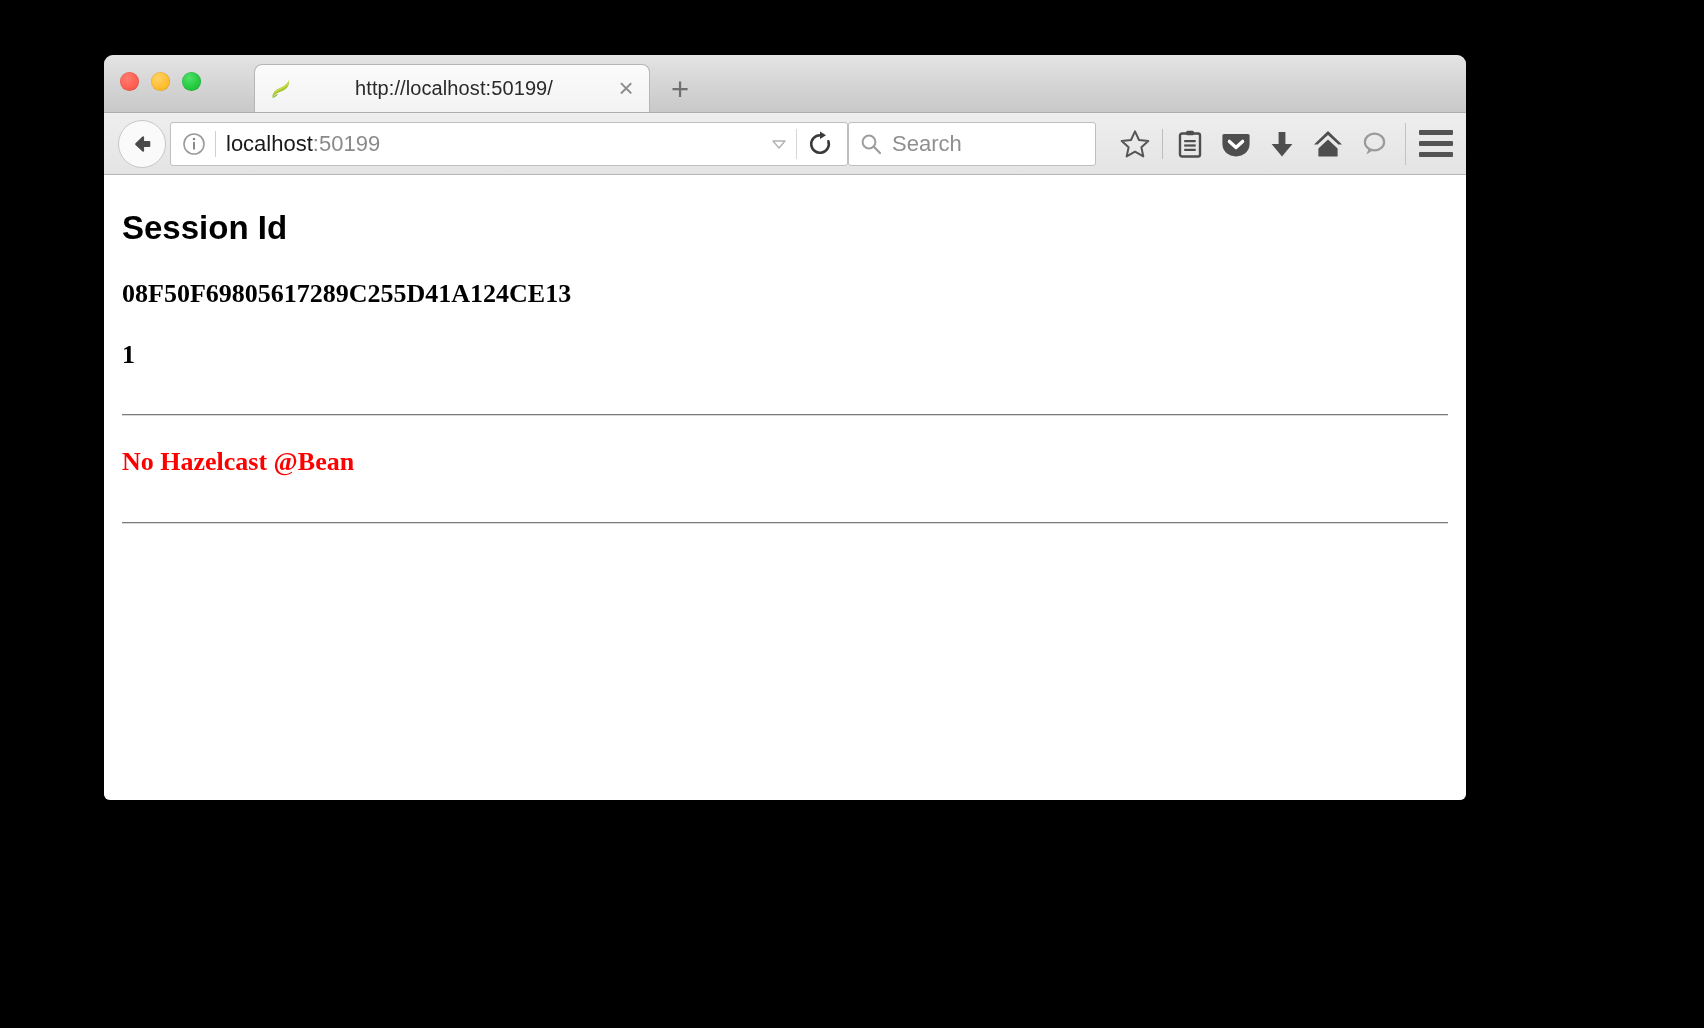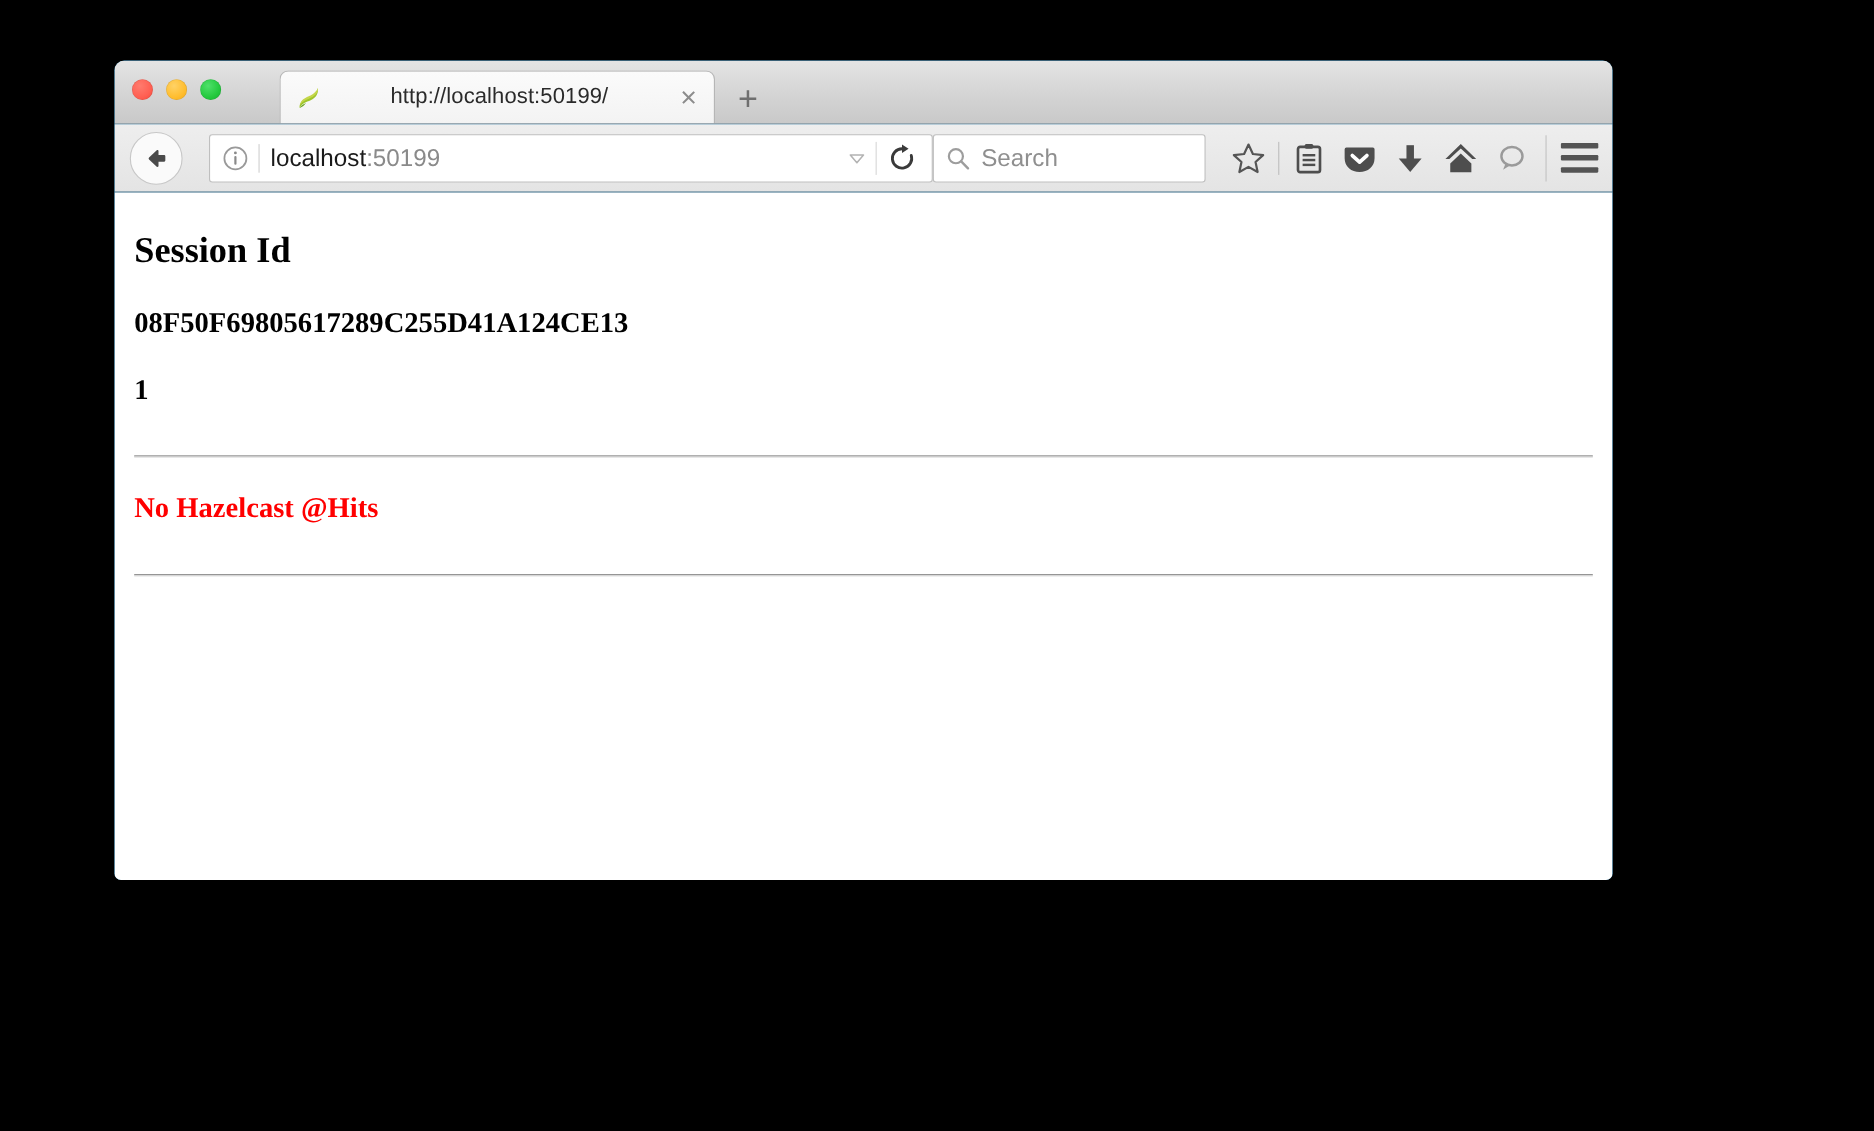--- a/index.html
+++ b/index.html
@@ -17,21 +17,21 @@
   }
 
   
   .browser-window {
     position: absolute;
     left: 104px;
     top: 55px;
     width: 1362px;
     height: 745px;
     border-radius: 9px 9px 6px 6px;
-    background: #0369a1;
+    background: #737373;
     box-shadow: 0 10px 40px rgba(0,0,0,0.55);
     overflow: hidden;
     display: flex;
     flex-direction: column;
   }
 
   
   .tabstrip {
     position: relative;
     height: 57px;
@@ -133,21 +133,21 @@
     border-radius: 50%;
     border: 1px solid #c7c7c7;
     background: #fafafa;
     display: flex;
     align-items: center;
     justify-content: center;
     flex: 0 0 auto;
   }
   .urlbar {
     flex: 1 1 auto;
-    margin-left: 24px;
+    margin-left: 4px;
     height: 44px;
     background: #ffffff;
     border: 1px solid #bfbfbf;
     border-radius: 3px;
     display: flex;
     align-items: center;
     padding: 0 4px 0 10px;
     box-sizing: border-box;
     max-width: 688px;
   }
@@ -263,21 +263,21 @@
     overflow: hidden;
     padding: 0 18px;
     box-sizing: border-box;
     font-family: "Liberation Serif", serif;
     color: #000000;
   }
   .page-inner {
     padding: 12px 0 0 0;
   }
   .page h2 {
-    font-family: Liberation Serif, serif;
+    font-family: Liberation Sans, sans-serif;
     font-size: 33px;
     font-weight: bold;
     margin: 22px 0 0 0;
     line-height: 1.18;
   }
   .page p {
     font-family: "Liberation Serif", serif;
     font-size: 26px;
     font-weight: bold;
     margin: 30px 0 0 0;
@@ -418,18 +418,18 @@
       </div>
     </div>
   </div>
 
   <div class="page">
     <div class="page-inner">
       <h2>Session Id</h2>
       <p>08F50F69805617289C255D41A124CE13</p>
       <p>1</p>
       <hr>
-      <p class="alert-text" style="color: rgb(255, 0, 0);">No Hazelcast @Hits</p>
+      <p class="alert-text" style="color: rgb(255, 0, 0);">No Hazelcast @Bean</p>
       <hr>
     </div>
   </div>
 
 </div>
 
 </body></html>

